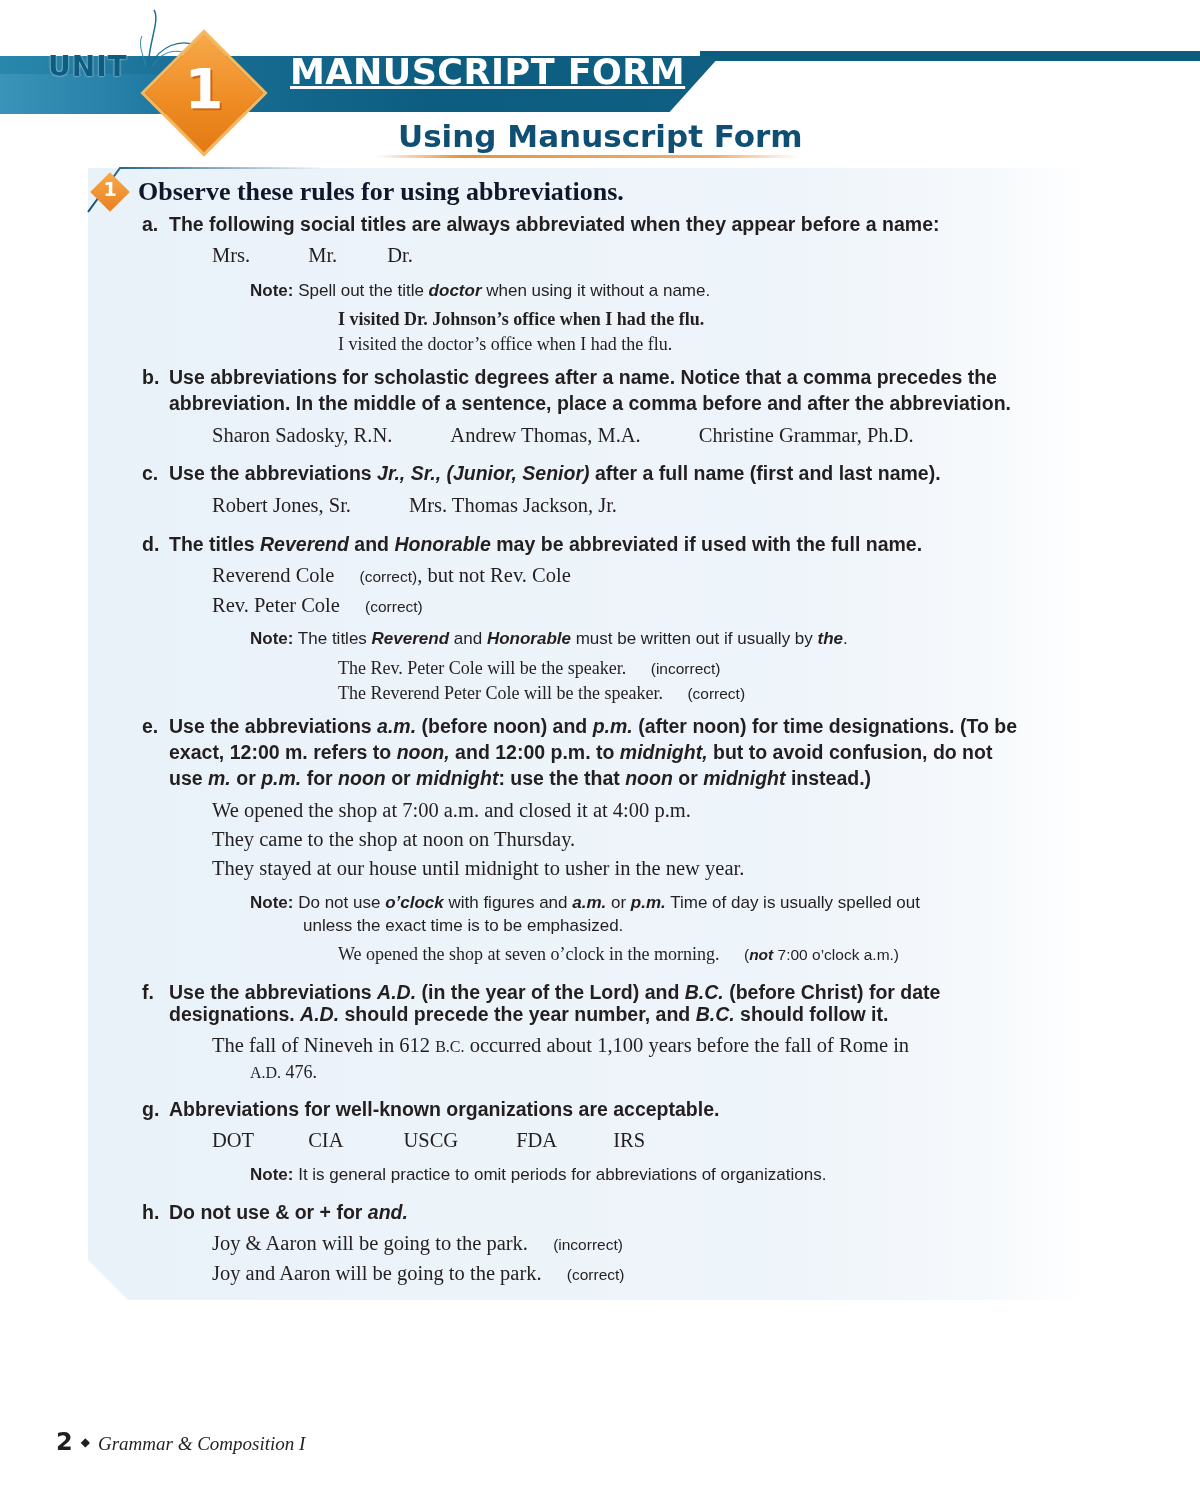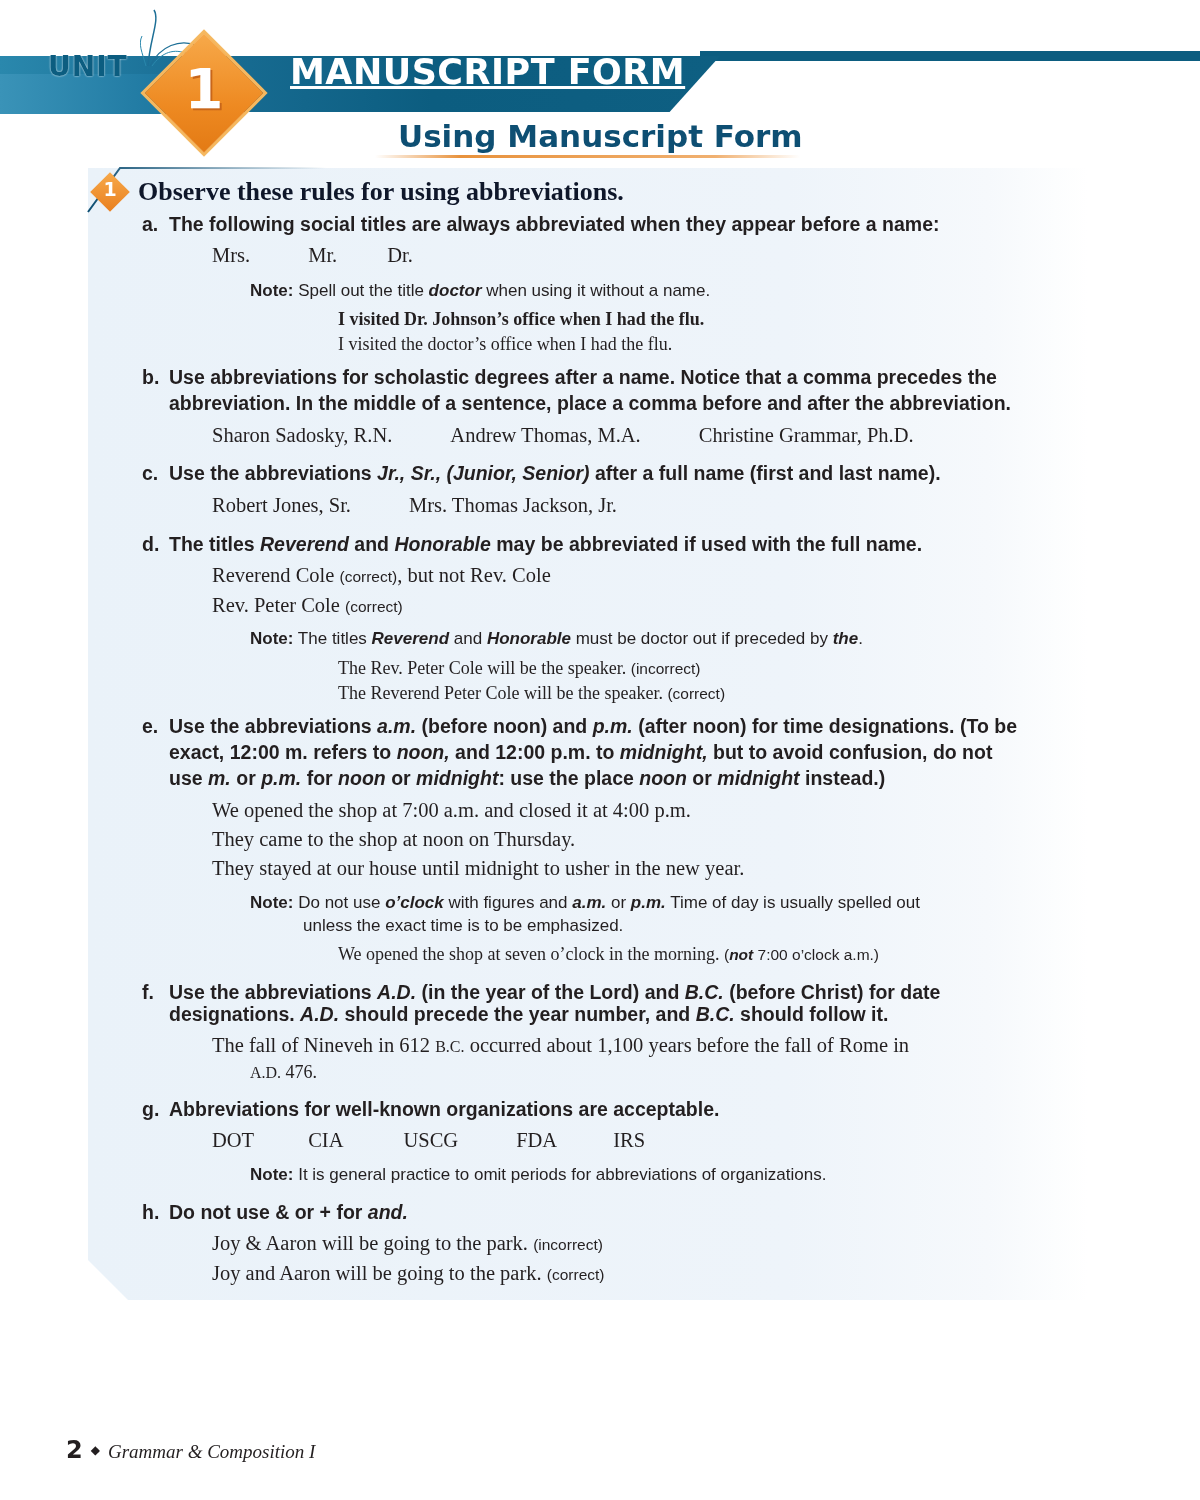--- a/index.html
+++ b/index.html
@@ -79,25 +79,25 @@
     font-weight:bold; font-size:26px; color:#0f172a;
   }
   .content { position:absolute; left:0; top:0; width:1200px; }
   .line { position:absolute; white-space:nowrap; }
   .item { font-family:"Liberation Sans", sans-serif; font-weight:bold; font-size:19.5px; color:#231f20; }
   .item .lbl { display:inline-block; width:27px; }
   .ex { font-size:20.5px; }
   .note { font-family:"Liberation Sans", sans-serif; font-size:17px; }
   .note b { font-weight:bold; }
   .ex2 { font-size:18px; }
-  .small { font-size:15.5px; font-family:"Liberation Sans", sans-serif; }
+  .small { font-size:15.5px; font-family:"Liberation Sans", sans-serif;margin-left:20px; }
   .sc { font-size:16px; }
   i { font-style:italic;font-weight:bold; }
   
-  .footer { position:absolute; left:66px; top:1428px; white-space:nowrap;margin-top:8px; }
+  .footer { position:absolute; left:56px; top:1428px; white-space:nowrap; }
   .page-num { font-family:"DejaVu Sans", sans-serif; font-weight:bold; font-size:24px; color:#231f20; }
   .footer-dot { font-size:12px; margin:0 8px 0 8px; position:relative; top:-4px; }
   .book-title { font-style:italic; font-size:19px; }
 </style>
 </head>
 <body>
 
 <div class="banner-line"></div>
 <div class="banner"></div>
 <div class="banner-left"></div>
@@ -164,37 +164,37 @@
   <div class="line item" style="left:142px;top:533px;">
     <span class="lbl">d.</span><span>The titles </span><i>Reverend</i><span> and </span><i>Honorable</i><span> may be abbreviated if used with the full name.</span>
   </div>
   <div class="line ex" style="left:212px;top:564px;">
     <span>Reverend Cole </span><span class="small">(correct)</span><span>, but not Rev. Cole</span>
   </div>
   <div class="line ex" style="left:212px;top:594px;">
     <span>Rev. Peter Cole </span><span class="small">(correct)</span>
   </div>
   <div class="line note" style="left:250px;top:629px;">
-    <b>Note:</b><span> The titles </span><i>Reverend</i><span> and </span><i>Honorable</i><span> must be doctor out if preceded by </span><i>the</i><span>.</span>
+    <b>Note:</b><span> The titles </span><i>Reverend</i><span> and </span><i>Honorable</i><span> must be written out if usually by </span><i>the</i><span>.</span>
   </div>
   <div class="line ex2" style="left:338px;top:658px;">
     <span>The Rev. Peter Cole will be the speaker. </span><span class="small">(incorrect)</span>
   </div>
   <div class="line ex2" style="left:338px;top:683px;">
     <span>The Reverend Peter Cole will be the speaker. </span><span class="small">(correct)</span>
   </div>
 
   <div class="line item" style="left:142px;top:715px;">
     <span class="lbl">e.</span><span>Use the abbreviations </span><i>a.m.</i><span> (before noon) and </span><i>p.m.</i><span> (after noon) for time designations. (To be</span>
   </div>
   <div class="line item" style="left:169px;top:741px;">
     <span>exact, 12:00 m. refers to </span><i>noon,</i><span> and 12:00 p.m. to </span><i>midnight,</i><span> but to avoid confusion, do not</span>
   </div>
   <div class="line item" style="left:169px;top:767px;">
-    <span>use </span><i>m.</i><span> or </span><i>p.m.</i><span> for </span><i>noon</i><span> or </span><i>midnight</i><span>: use the place </span><i>noon</i><span> or </span><i>midnight</i><span> instead.)</span>
+    <span>use </span><i>m.</i><span> or </span><i>p.m.</i><span> for </span><i>noon</i><span> or </span><i>midnight</i><span>: use the that </span><i>noon</i><span> or </span><i>midnight</i><span> instead.)</span>
   </div>
   <div class="line ex" style="left:212px;top:799px;">We opened the shop at 7:00 a.m. and closed it at 4:00 p.m.</div>
   <div class="line ex" style="left:212px;top:828px;">They came to the shop at noon on Thursday.</div>
   <div class="line ex" style="left:212px;top:857px;">They stayed at our house until midnight to usher in the new year.</div>
   <div class="line note" style="left:250px;top:893px;">
     <b>Note:</b><span> Do not use </span><i>o’clock</i><span> with figures and </span><i>a.m.</i><span> or </span><i>p.m.</i><span> Time of day is usually spelled out</span>
   </div>
   <div class="line note" style="left:303px;top:916px;">unless the exact time is to be emphasized.</div>
   <div class="line ex2" style="left:338px;top:944px;">
     <span>We opened the shop at seven o’clock in the morning. </span><span class="small"><span>(</span><i>not</i><span> 7:00 o’clock a.m.)</span></span>

